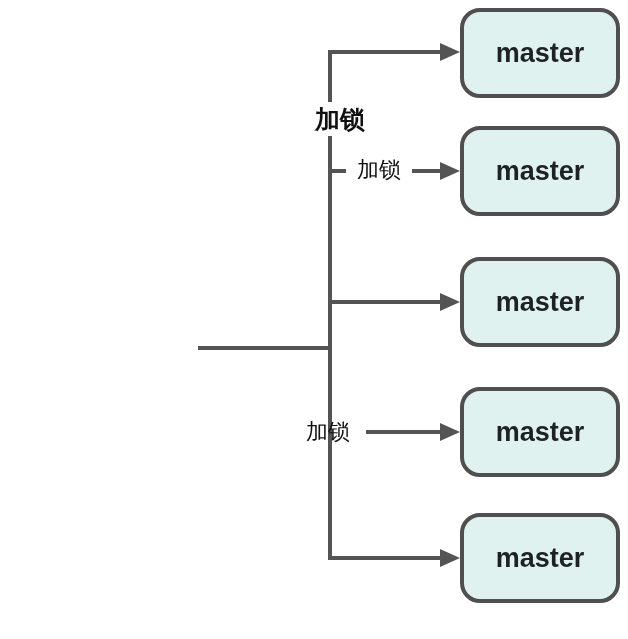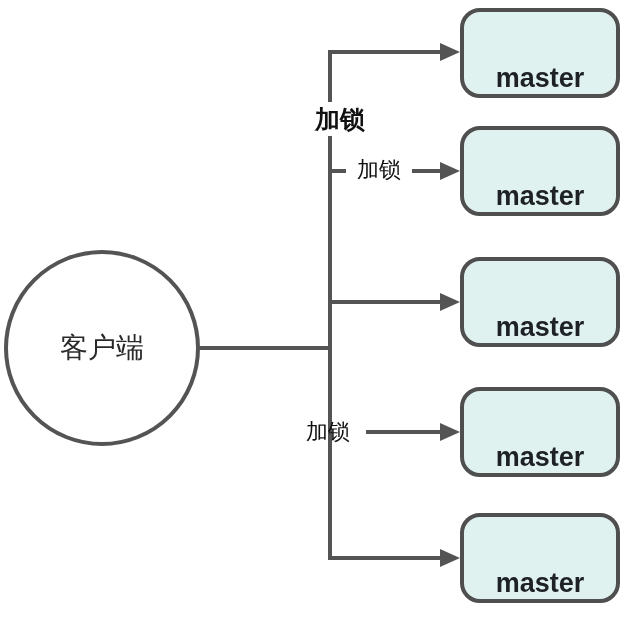--- a/index.html
+++ b/index.html
@@ -50,21 +50,21 @@
   }
   .master {
     position: absolute;
     left: 460px;
     width: 160px;
     height: 90px;
     border: 4px solid var(--node-border);
     border-radius: 20px;
     background: var(--node-fill);
     display: flex;
-    align-items: flex-end;
+    align-items: center;
     justify-content: center;
     font-weight: bold;
     font-size: 27px;
     color: var(--node-text);
   }
   .edge-label {
     position: absolute;
     color: var(--label-text);
     white-space: nowrap;
     line-height: 1.2;
@@ -100,23 +100,20 @@
     font-size: 27px;
     color: var(--label-text);
     white-space: nowrap;
   }
 </style>
 </head>
 <body>
 
 <div class="canvas">
 
-  <div class="client">
-    <span>客户端</span>
-  </div>
 
   <div class="line h" style="left:198px; top:346px; width:132px;"></div>
 
   <div class="line v" style="left:328px; top:50px; height:510px;"></div>
 
   <div class="line h" style="left:328px; top:50px; width:114px;"></div>
   <div class="arrowhead" style="left:440px; top:43px;"></div>
 
   <div class="line h" style="left:328px; top:169px; width:114px;"></div>
   <div class="arrowhead" style="left:440px; top:162px;"></div>

